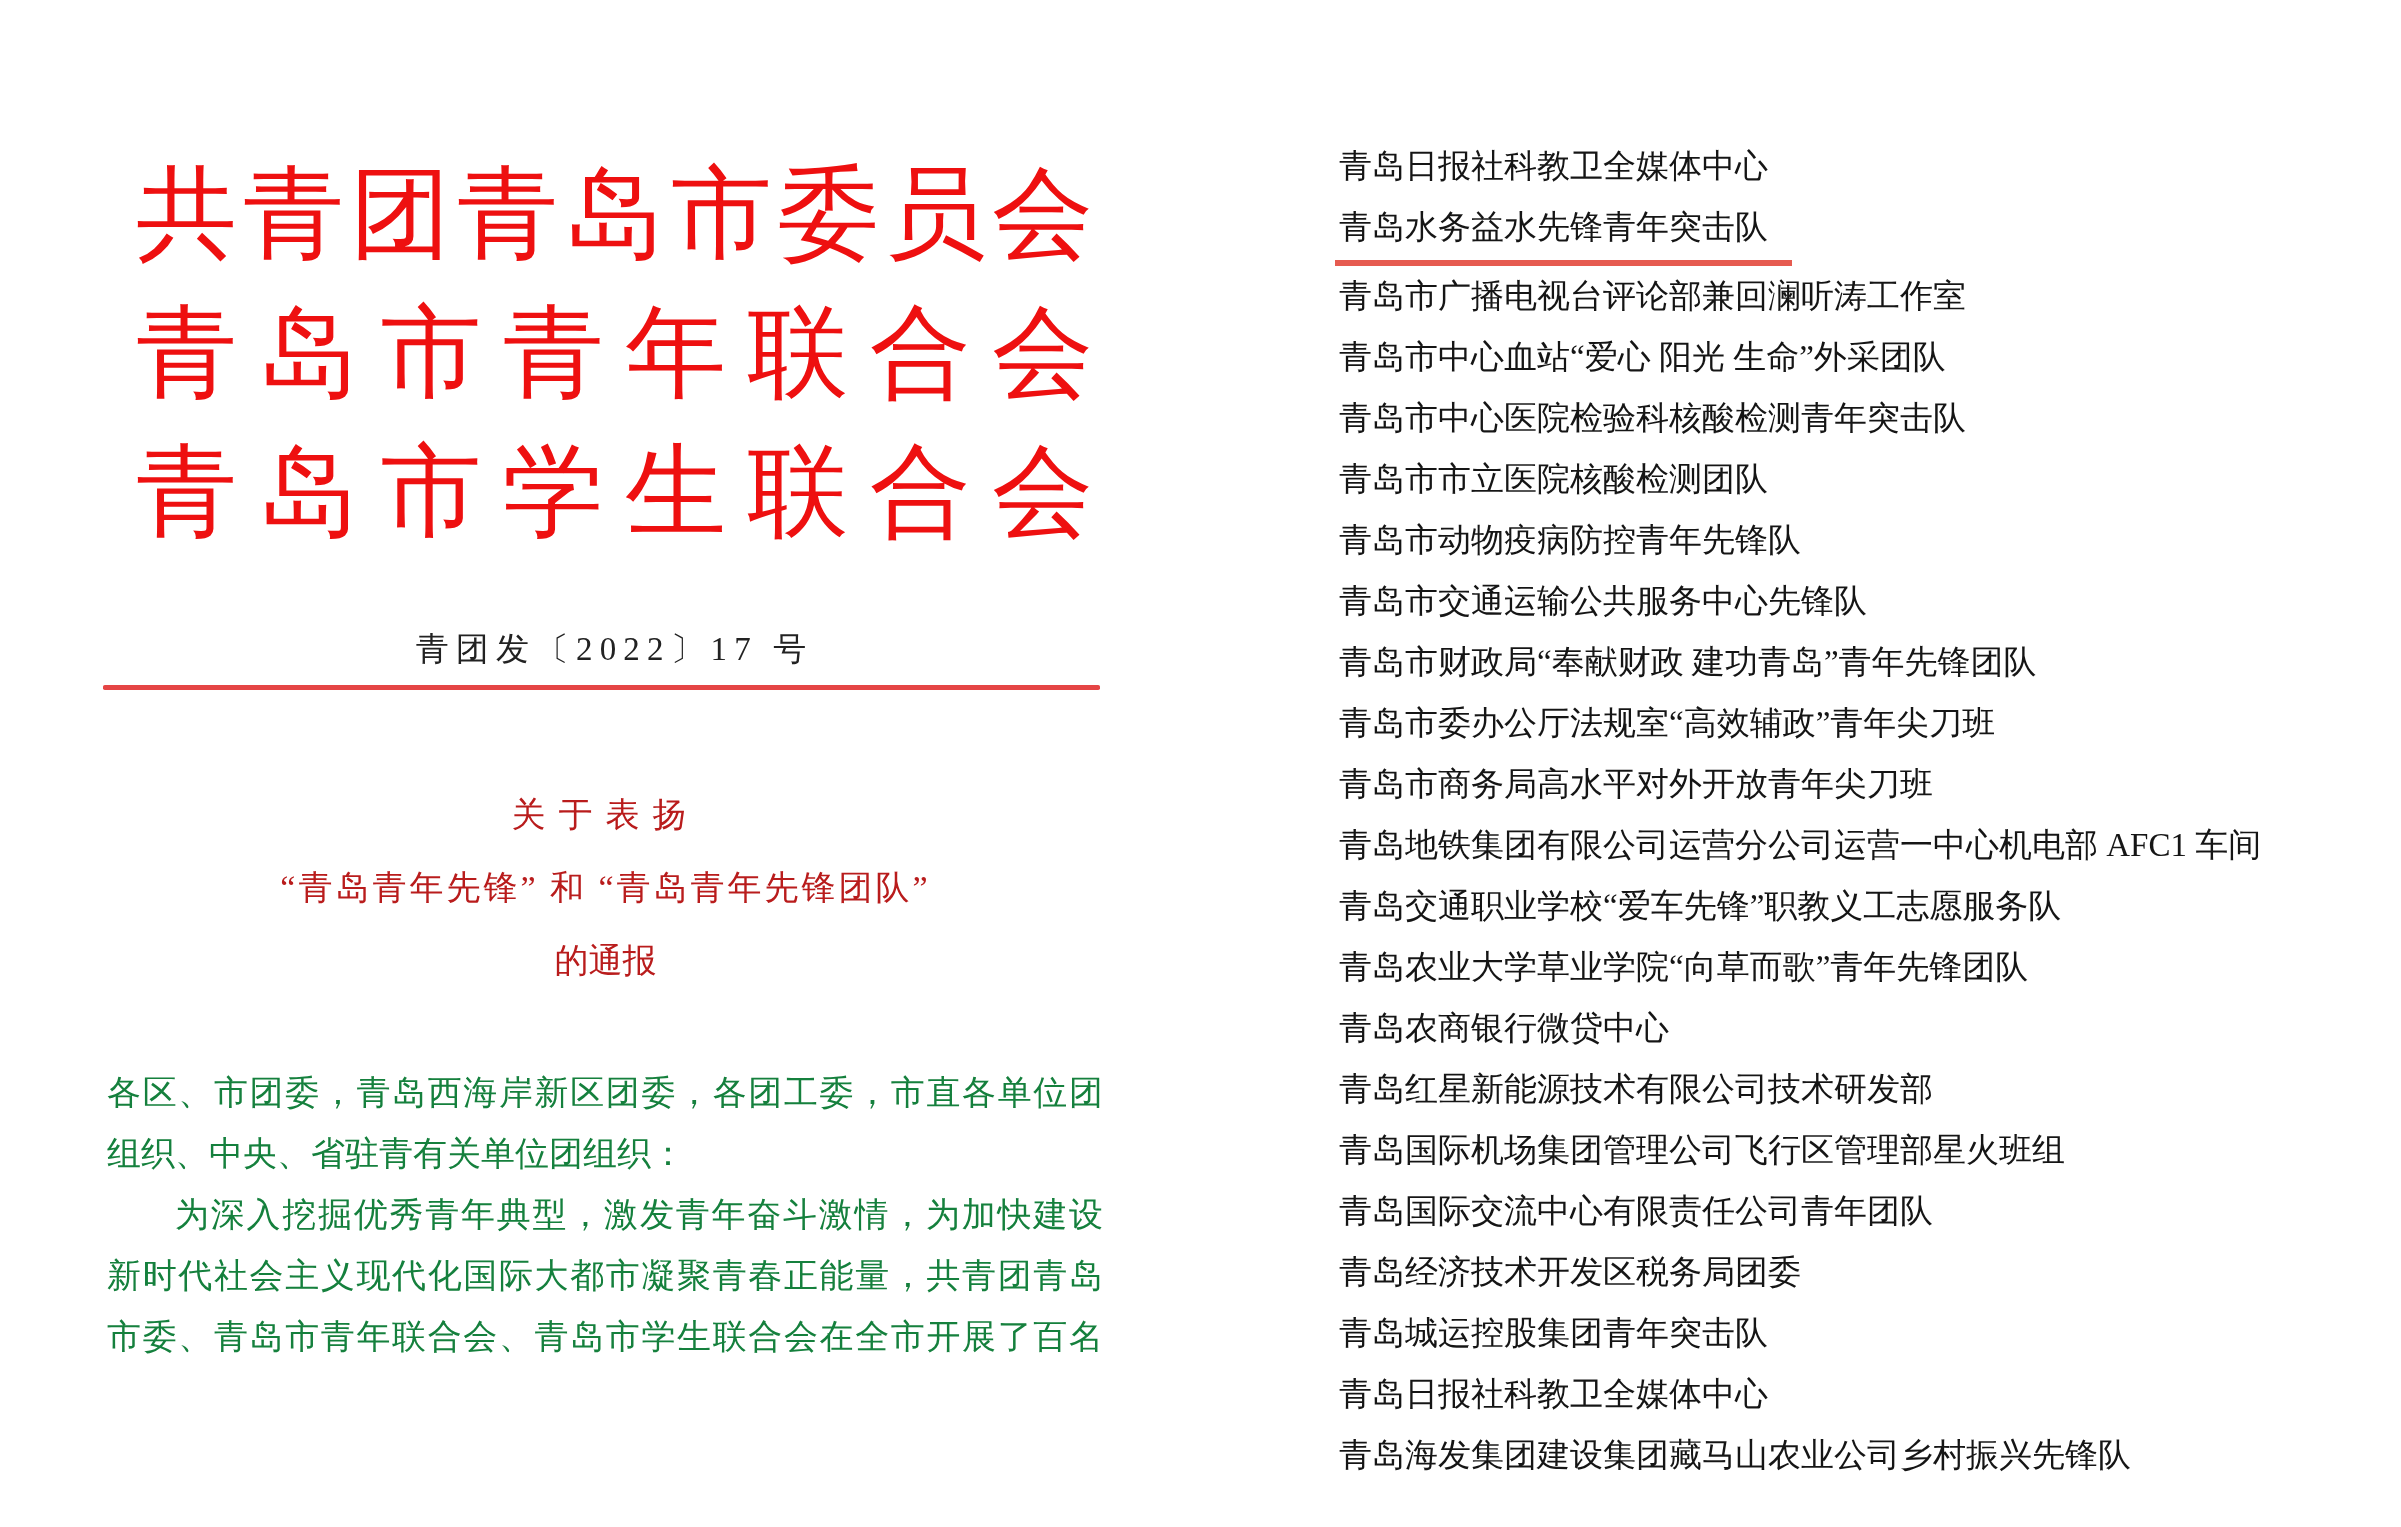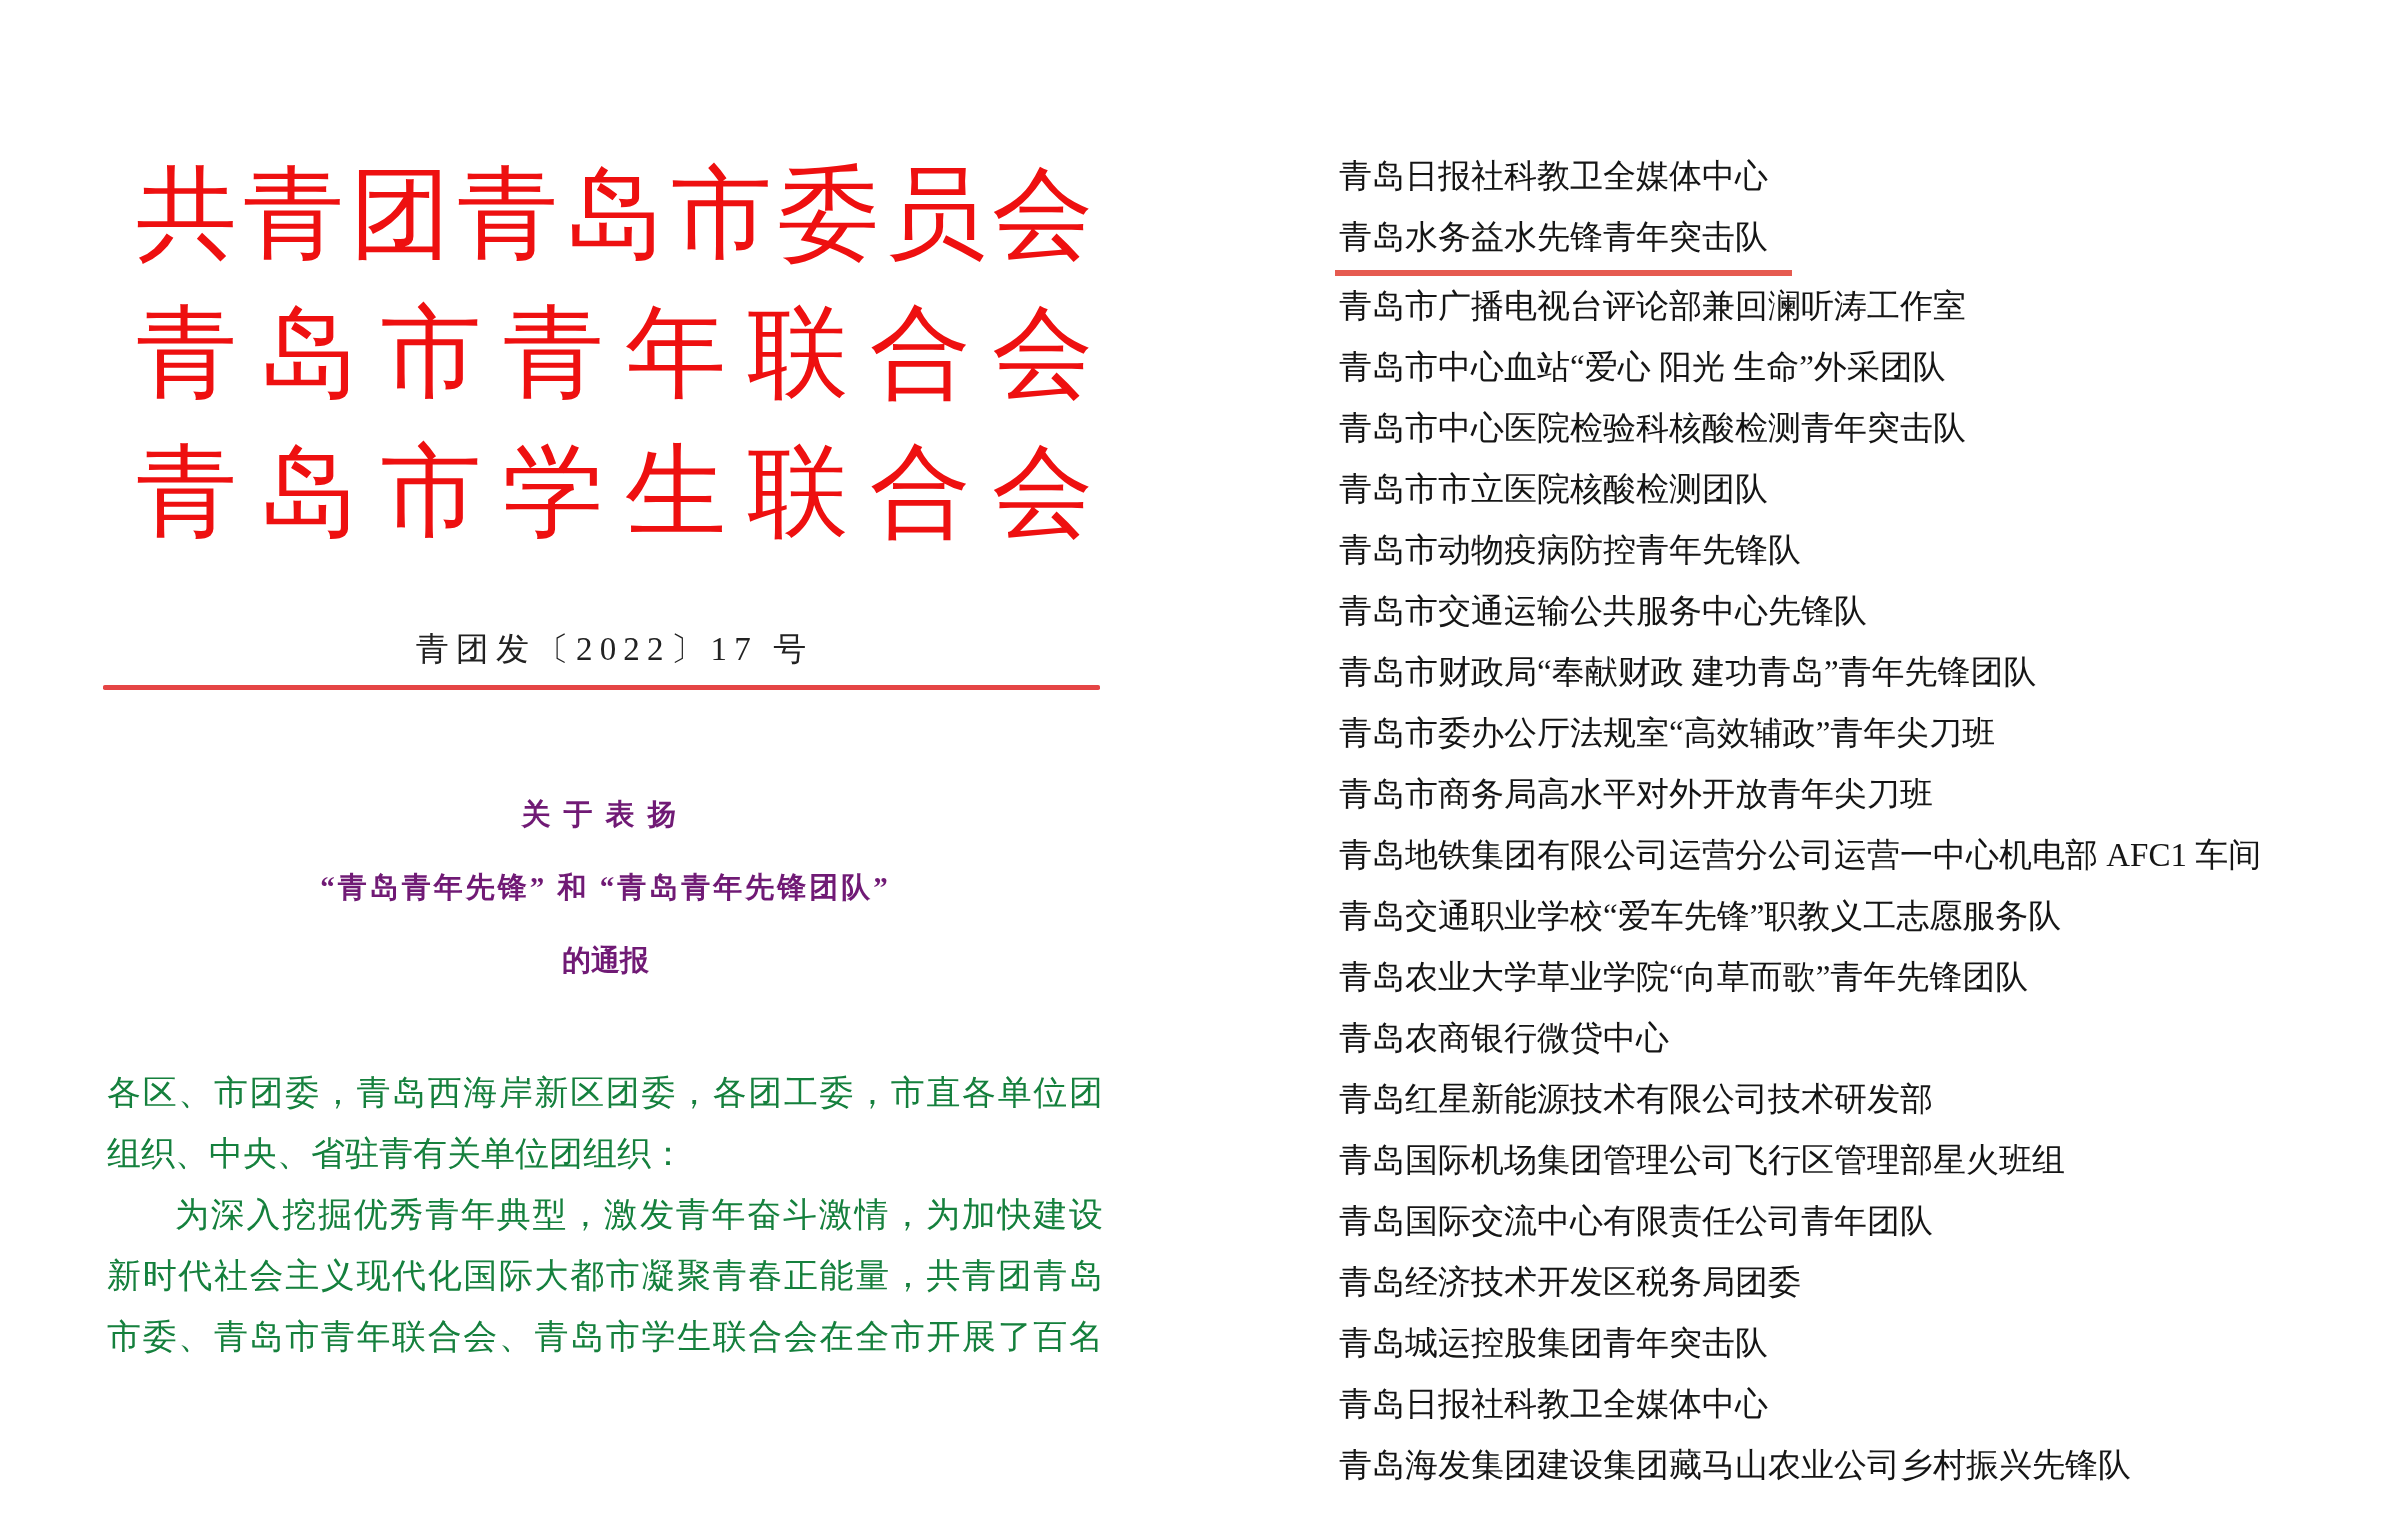--- a/index.html
+++ b/index.html
@@ -53,24 +53,24 @@
     border-radius: 1.8px;
   }
 
   
   .title {
     position: absolute;
     left: 99px;
     top: 778px;
     width: 1013px;
     text-align: center;
-    font-weight: 700;
-    font-size: 29px;
+    font-weight: 400;
+    font-size: 34px;
     line-height: 73px;
-    color: #701a75;
+    color: #b91c1c;
   }
   .title .t1 { letter-spacing: 13px; }
   .title .t2 { letter-spacing: 3px; }
 
   
   .body-text {
     position: absolute;
     left: 107px;
     top: 1062px;
     width: 996px;
@@ -85,21 +85,21 @@
   .b-line.short {
     text-align: right;
     text-align-last: left;
   }
   .b-line.indent { text-indent: 68px; }
 
   
   .awardees {
     position: absolute;
     left: 1339px;
-    top: 146px;
+    top: 136px;
     width: 1036px;
     font-size: 33px;
     line-height: 61px;
     color: #151515;
   }
   .a-line { white-space: nowrap; }
   .u-red {
     display: inline-block;
     border-bottom: 6.6px solid #e65b50;
     padding: 0 24px 2.4px 3.6px;

